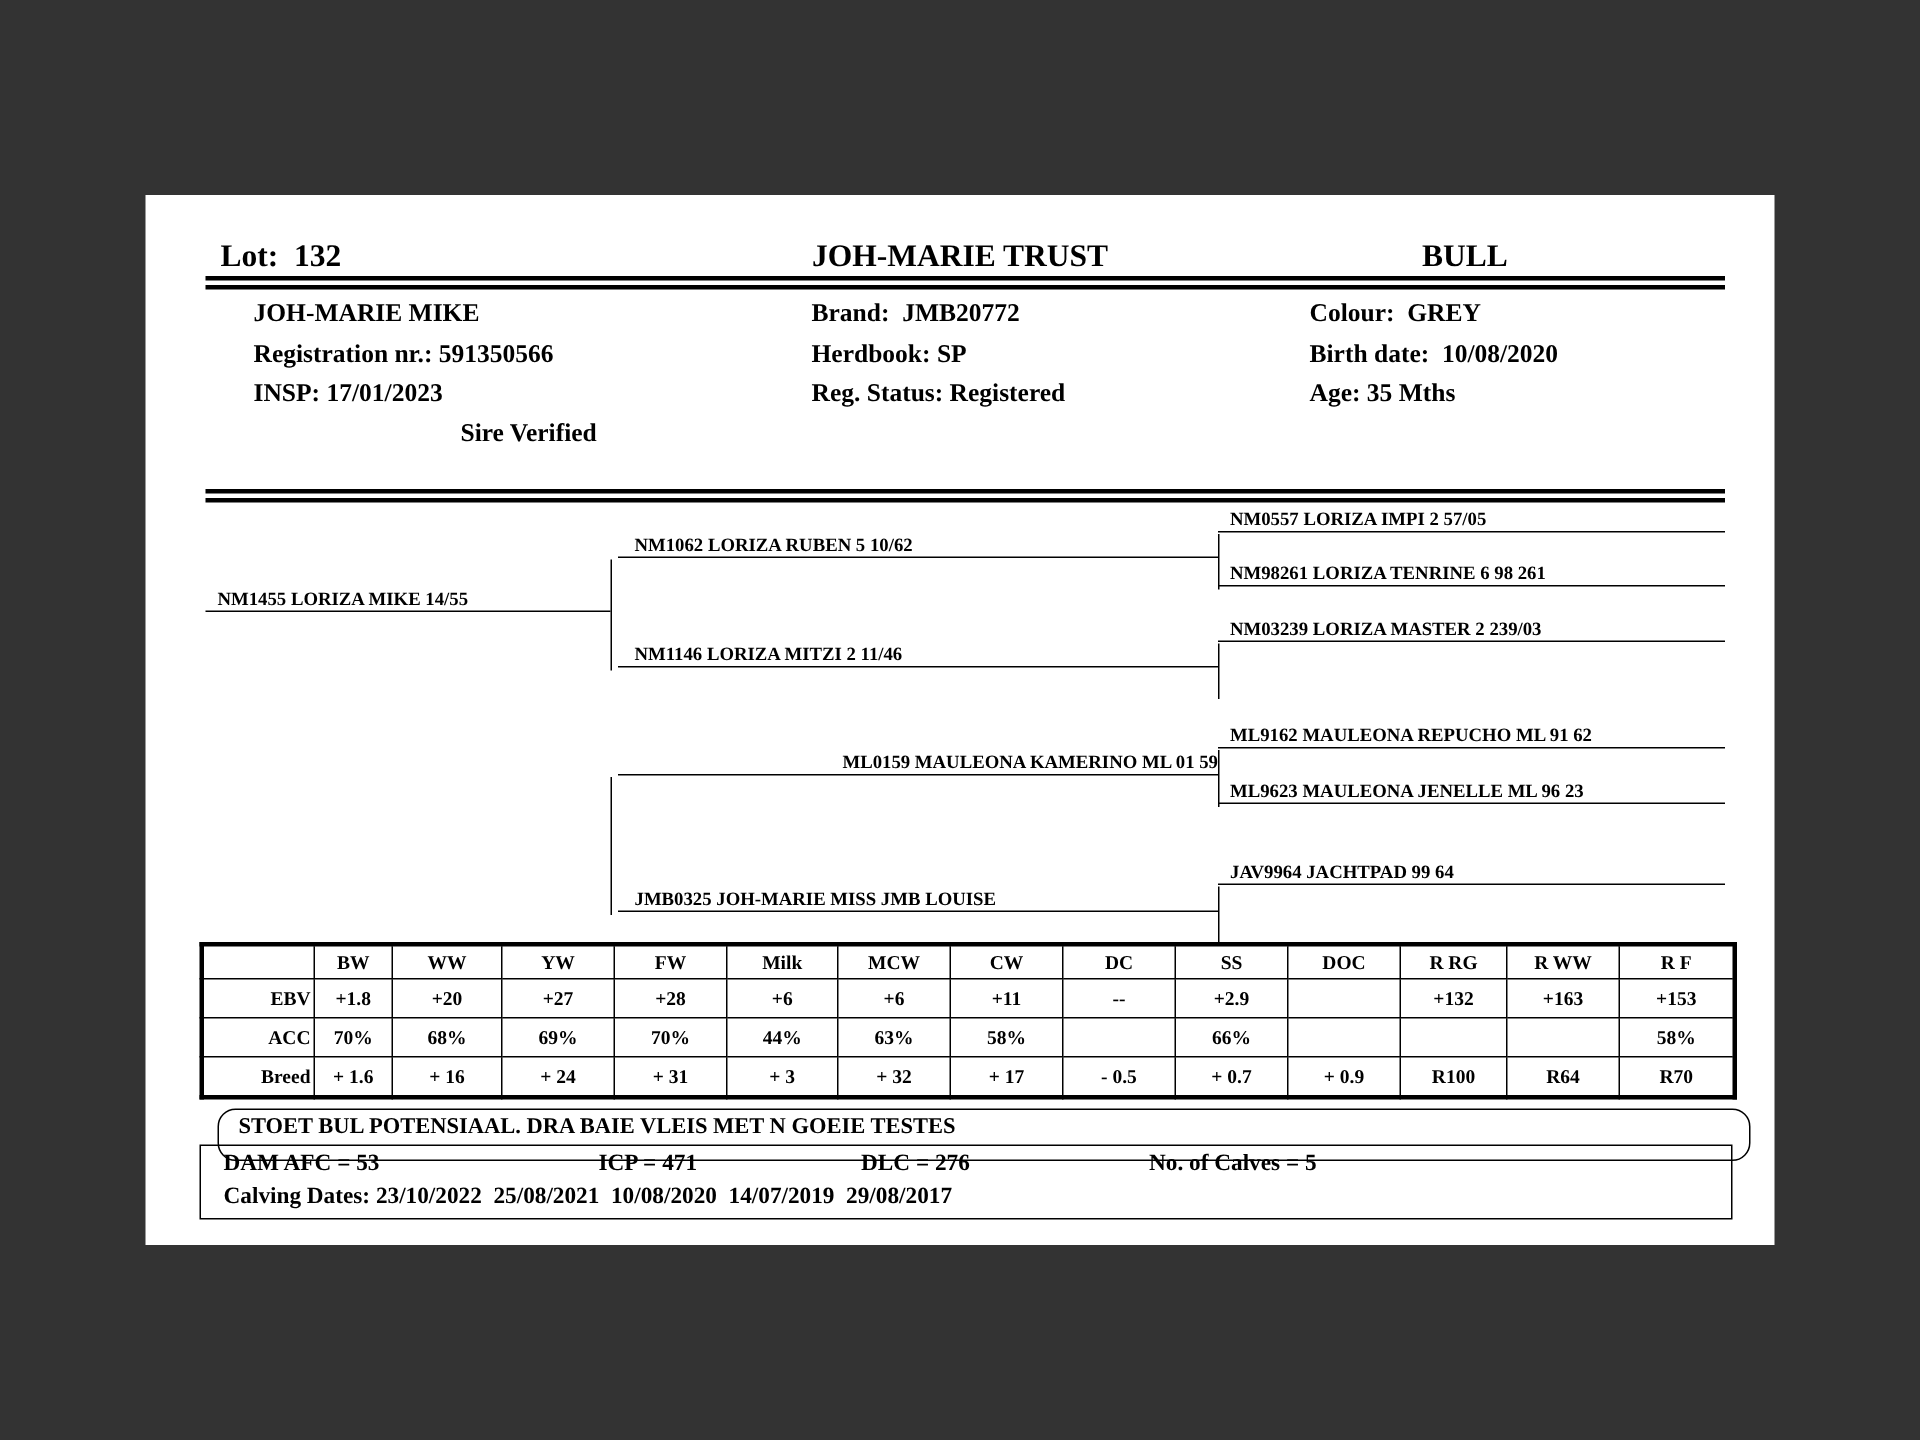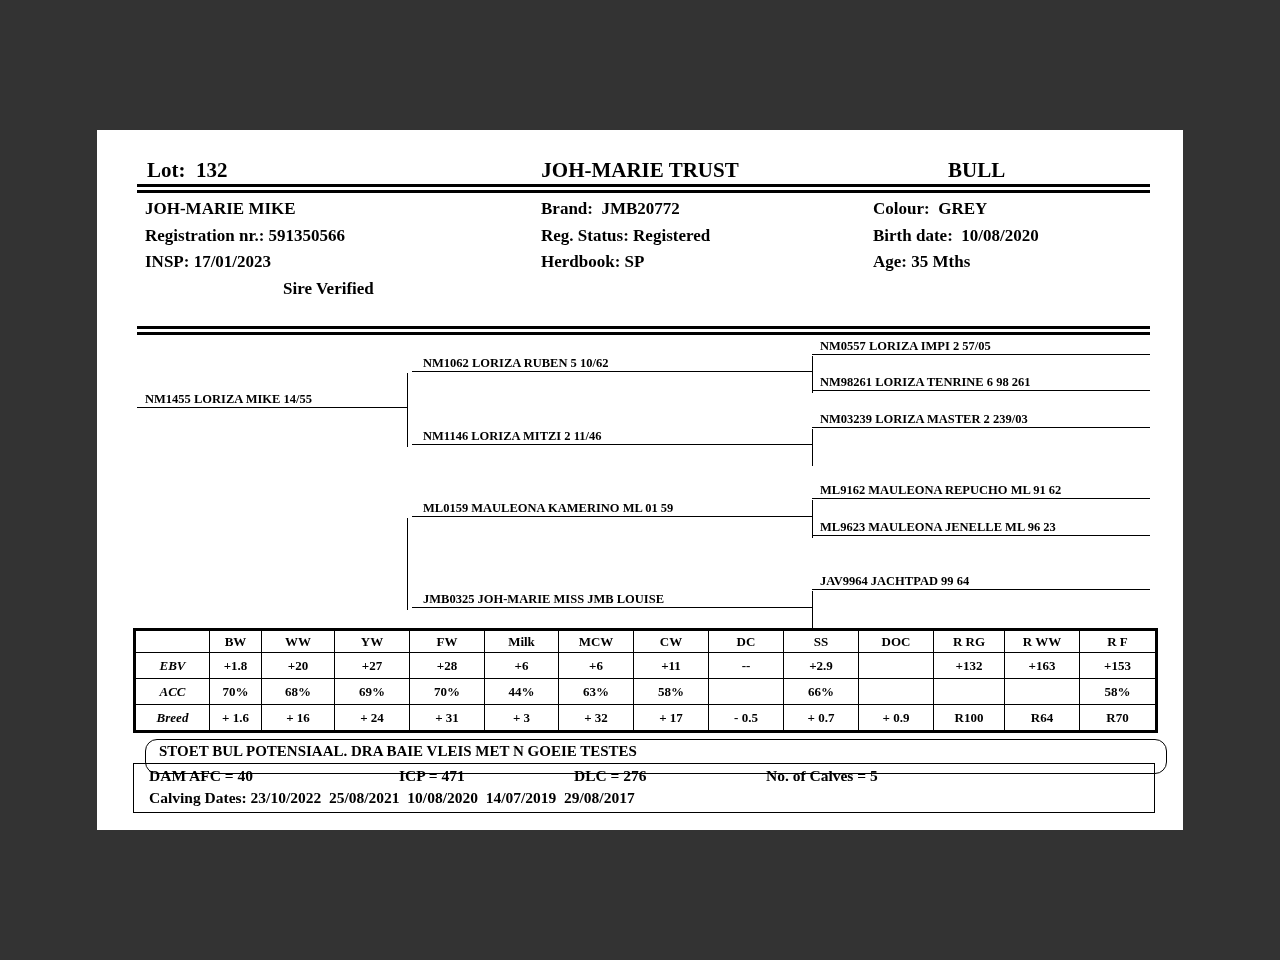--- a/index.html
+++ b/index.html
@@ -42,66 +42,66 @@
     border-collapse:collapse;table-layout:fixed;
     width:1022px;border:3px solid #000;
     font-size:13px;
   }
   table.ebv th, table.ebv td{
     border:1px solid #000;text-align:center;
     overflow:hidden;padding:0 2px;
   }
   table.ebv th{height:21px;}
   table.ebv td{height:25px;}
-  table.ebv td.rowlabel{text-align:center;font-style:italic;}
+  table.ebv td.rowlabel{text-align:right;}
 
   
   .thin-box{border:1.5px solid #000;box-sizing:border-box;}
   .note-text{font-size:15px;line-height:23px;padding-left:13px;}
   .stat{font-size:15.5px;}
 </style>
 </head>
 <body>
 
 <div class="page">
 
   <div class="abs hdr" style="left:50px;top:28px;" data-bind="header.lot">Lot:  132</div>
   <div class="abs hdr hdr-title" style="top:28px;" data-bind="header.title">JOH-MARIE TRUST</div>
   <div class="abs hdr" style="left:851px;top:28px;" data-bind="header.animal_type">BULL</div>
 
   <div class="abs double-rule" style="left:40px;top:54px;width:1013px;"></div>
 
-  <div class="abs" style="left:48px;top:66px;width:370px;">
+  <div class="abs" style="left:72px;top:66px;width:370px;">
     <div class="detail-line" data-bind="details.col1.0">JOH-MARIE MIKE</div>
     <div class="detail-line" data-bind="details.col1.1">Registration nr.: 591350566</div>
     <div class="detail-line" data-bind="details.col1.2">INSP: 17/01/2023</div>
     <div class="detail-line indent" data-bind="details.col1.4">Sire Verified</div>
   </div>
   <div class="abs" style="left:444px;top:66px;width:340px;">
     <div class="detail-line" data-bind="details.col2.0">Brand:  JMB20772</div>
+    <div class="detail-line" data-bind="details.col2.1">Herdbook: SP</div>
     <div class="detail-line" data-bind="details.col2.2">Reg. Status: Registered</div>
-    <div class="detail-line" data-bind="details.col2.1">Herdbook: SP</div>
   </div>
   <div class="abs" style="left:776px;top:66px;width:300px;">
     <div class="detail-line" data-bind="details.col3.0">Colour:  GREY</div>
     <div class="detail-line" data-bind="details.col3.1">Birth date:  10/08/2020</div>
     <div class="detail-line" data-bind="details.col3.2">Age: 35 Mths</div>
   </div>
 
   <div class="abs double-rule" style="left:40px;top:196px;width:1013px;"></div>
 
   <div class="abs ped-name ped-r" style="top:209px;" data-bind="pedigree.sire_sire_sire">NM0557 LORIZA IMPI 2 57/05</div>
   <div class="abs ped-name ped-m" style="top:226px;" data-bind="pedigree.sire_sire">NM1062 LORIZA RUBEN 5 10/62</div>
   <div class="abs ped-name ped-r" style="top:245px;" data-bind="pedigree.sire_sire_dam">NM98261 LORIZA TENRINE 6 98 261</div>
   <div class="abs ped-name ped-l" style="top:262px;" data-bind="pedigree.sire">NM1455 LORIZA MIKE 14/55</div>
   <div class="abs ped-name ped-r" style="top:282px;" data-bind="pedigree.sire_dam_sire">NM03239 LORIZA MASTER 2 239/03</div>
   <div class="abs ped-name ped-m" style="top:299px;" data-bind="pedigree.sire_dam">NM1146 LORIZA MITZI 2 11/46</div>
 
   <div class="abs ped-name ped-r" style="top:353px;" data-bind="pedigree.dam_sire_sire">ML9162 MAULEONA REPUCHO ML 91 62</div>
-  <div class="abs ped-name ped-m" style="top:371px;" data-bind="pedigree.dam_sire">ML0159 MAULEONA KAMERINO ML 01 59</div>
+  <div class="abs ped-name ped-m" style="top:371px;text-align:right;" data-bind="pedigree.dam_sire">ML0159 MAULEONA KAMERINO ML 01 59</div>
   <div class="abs ped-name ped-r" style="top:390px;" data-bind="pedigree.dam_sire_dam">ML9623 MAULEONA JENELLE ML 96 23</div>
   <div class="abs ped-name ped-r" style="top:444px;" data-bind="pedigree.dam_dam_sire">JAV9964 JACHTPAD 99 64</div>
   <div class="abs ped-name ped-m" style="top:462px;" data-bind="pedigree.dam_dam">JMB0325 JOH-MARIE MISS JMB LOUISE</div>
 
   <div class="abs vline" style="left:310px;top:243px;height:74px;"></div>
   <div class="abs vline" style="left:715px;top:226px;height:37px;"></div>
   <div class="abs vline" style="left:715px;top:299px;height:37px;"></div>
   <div class="abs vline" style="left:310px;top:388px;height:92px;"></div>
   <div class="abs vline" style="left:715px;top:370px;height:38px;"></div>
   <div class="abs vline" style="left:715px;top:461px;height:37px;"></div>
@@ -191,20 +191,20 @@
       </tr>
     </tbody>
       </table>
   </div>
 
   <div class="abs thin-box note-text" style="left:48px;top:609px;width:1022px;height:35px;border-radius:12px;">
     <span data-bind="notes.remark">STOET BUL POTENSIAAL. DRA BAIE VLEIS MET N GOEIE TESTES</span>
   </div>
 
   <div class="abs thin-box" style="left:36px;top:633px;width:1022px;height:50px;">
-    <span class="abs stat" style="left:15px;top:3px;" data-bind="notes.dam_afc">DAM AFC = 40</span>
+    <span class="abs stat" style="left:15px;top:3px;" data-bind="notes.dam_afc">DAM AFC = 53</span>
     <span class="abs stat" style="left:265px;top:3px;" data-bind="notes.icp">ICP = 471</span>
     <span class="abs stat" style="left:440px;top:3px;" data-bind="notes.dlc">DLC = 276</span>
     <span class="abs stat" style="left:632px;top:3px;" data-bind="notes.calves">No. of Calves = 5</span>
     <span class="abs stat" style="left:15px;top:25px;" data-bind="notes.calving_dates">Calving Dates: 23/10/2022  25/08/2021  10/08/2020  14/07/2019  29/08/2017</span>
   </div>
 
 </div>
 
 </body></html>

